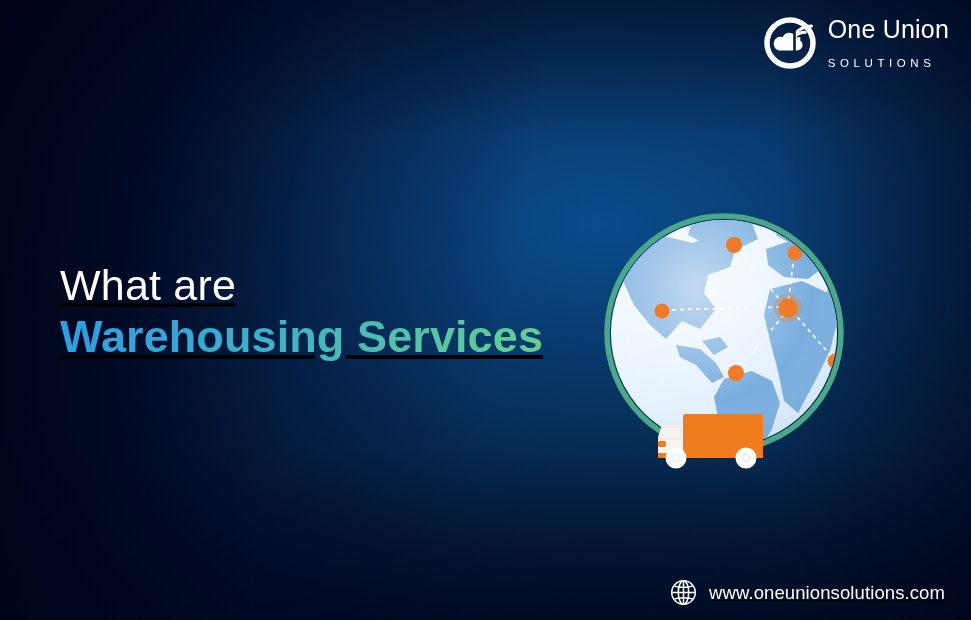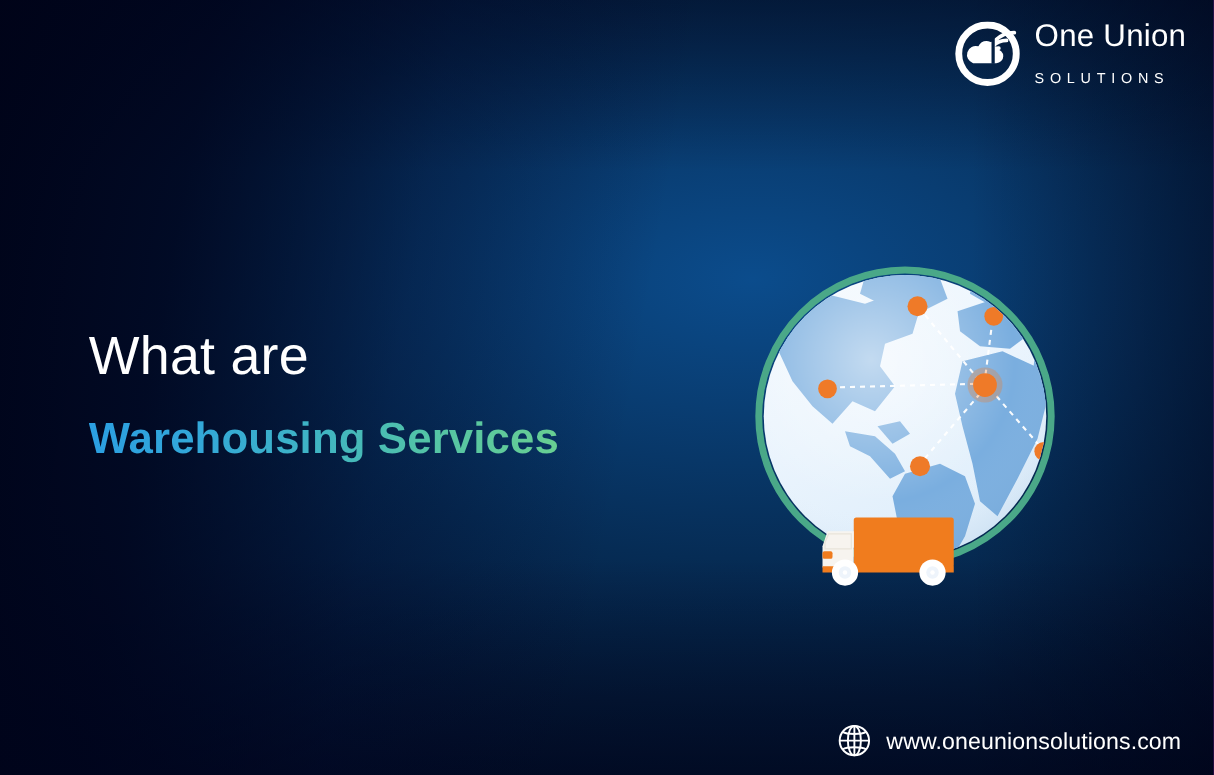--- a/index.html
+++ b/index.html
@@ -72,36 +72,37 @@
     font-size: 11.5px;
     font-weight: 400;
     letter-spacing: 4.6px;
     margin-top: 16px;
     white-space: nowrap;
   }
 
   
   .headline {
     position: absolute;
-    left: 71px;
+    left: 60px;
     top: 262px;
+    text-decoration: underline;
   }
   .headline-line1 {
     display: block;
     color: #ffffff;
     font-size: 43px;
     font-weight: 300;
     letter-spacing: 0.2px;
     line-height: 1.08;
     white-space: nowrap;
   }
   .headline-line2 {
     display: block;
-    margin-top: 24px;
-    font-size: 35px;
+    margin-top: 4px;
+    font-size: 45px;
     font-weight: 700;
     letter-spacing: 0.1px;
     line-height: 1.1;
     white-space: nowrap;
     background: linear-gradient(92deg, #2b9fe2 0%, #33a8d8 24%, #3fb4c4 48%, #53c3a6 72%, #68cf92 100%);
     -webkit-background-clip: text;
     background-clip: text;
     color: transparent;
     -webkit-text-fill-color: transparent;
   }
@@ -117,20 +118,21 @@
   .globe-svg { display: block; width: 256px; height: 272px; }
 
   
   .footer {
     position: absolute;
     right: 26px;
     bottom: 14px;
     display: flex;
     align-items: center;
     gap: 12px;
+    text-decoration: underline;
   }
   .footer-globe-icon { width: 27px; height: 27px; display: block; }
   .footer-url {
     color: #ffffff;
     font-size: 18.5px;
     font-weight: 400;
     letter-spacing: 0.1px;
     white-space: nowrap;
   }
 </style>

